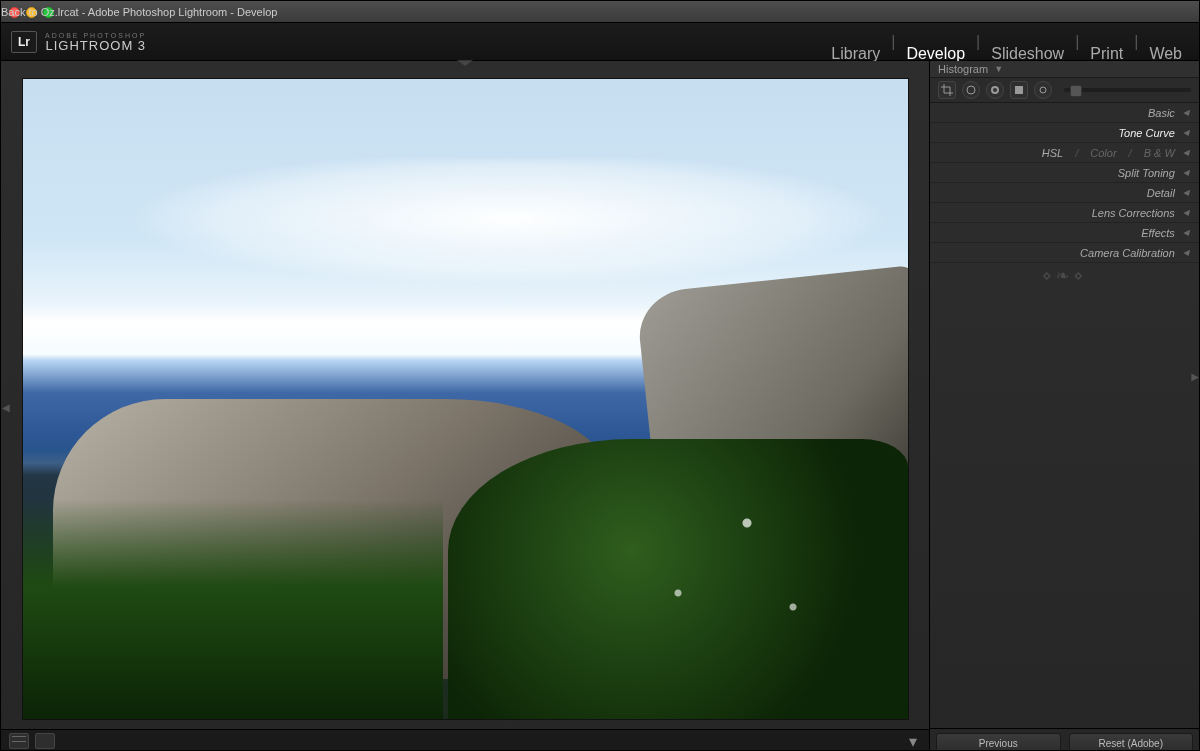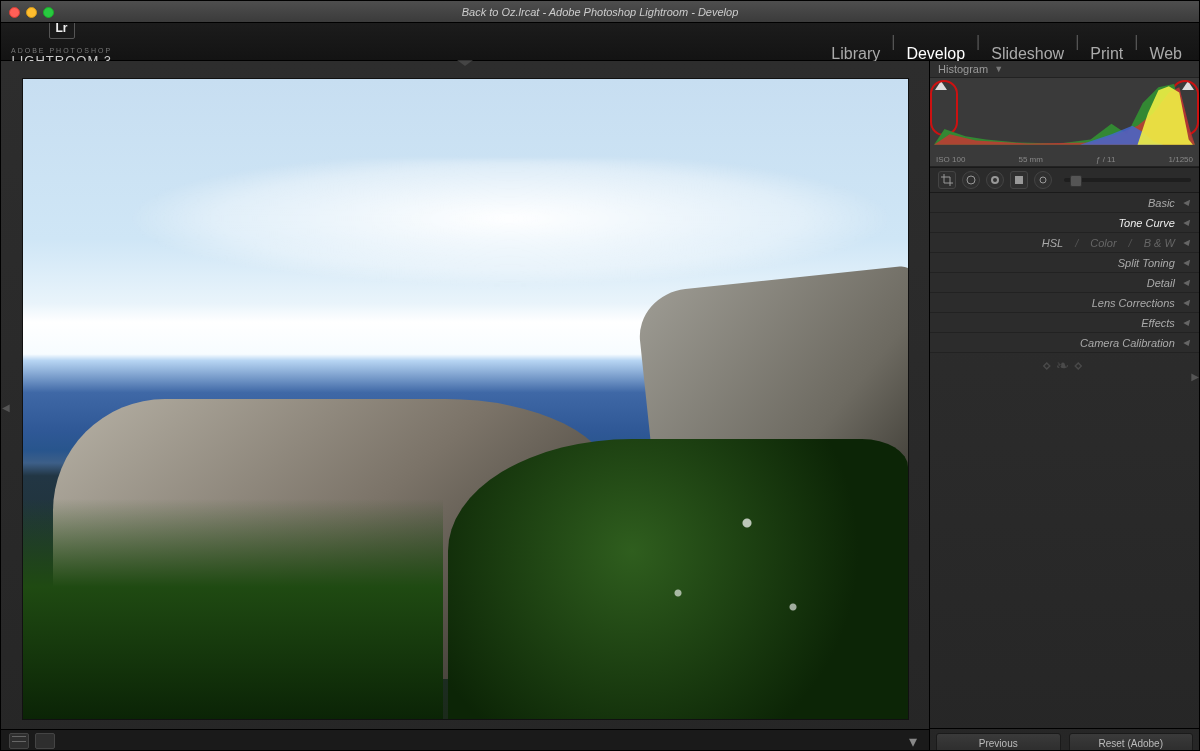--- a/index.html
+++ b/index.html
@@ -5,24 +5,24 @@
 * { margin:0; padding:0; box-sizing:border-box; font-family: "Helvetica Neue", Helvetica, Arial, sans-serif; -webkit-font-smoothing: antialiased; }
 html,body{ width:1200px; height:751px; overflow:hidden; }
 body{ background:#2b2b2b; color:#b0b0b0; border:1px solid #000; }
 
 .mac-titlebar{ height:22px; background:linear-gradient(#4e4e4e,#3a3a3a); display:flex; align-items:center; padding:0 8px; font-size:11px; color:#ccc; box-shadow:inset 0 -1px 0 #000; position:relative;}
 .traffic{display:flex;gap:6px;}
 .tl{width:11px;height:11px;border-radius:50%;}
 .tl.red{background:#ff5f57;border:1px solid #d43f36;}
 .tl.yel{background:#ffbd2e;border:1px solid #d49a1a;}
 .tl.grn{background:#28c940;border:1px solid #1aae29;}
-.titlebar-text{position:absolute;left:0;right:0;text-align:center;pointer-events:none;font-style:italic;}
+.titlebar-text{position:absolute;left:0;right:0;text-align:left;pointer-events:none;}
 
 .header{height:38px;background:linear-gradient(#1c1c1c,#131313);display:flex;align-items:center;justify-content:space-between;padding:0 14px 0 10px; border-bottom:1px solid #000;}
-.branding{display:flex;align-items:center;gap:8px;flex-direction:column;}
+.branding{display:flex;align-items:center;gap:8px;}
 .lr-logo{width:26px;height:22px;background:#1a1a1a;border:1px solid #555;color:#eee;font-weight:bold;display:flex;align-items:center;justify-content:center;font-size:12px;border-radius:2px;}
 .branding-text{display:flex;flex-direction:column;line-height:1;}
 .branding-text .small{font-size:7px;letter-spacing:2px;color:#777;}
 .branding-text .big{font-size:13px;color:#ccc;font-weight:300;letter-spacing:1px;text-align:right;}
 .modules{display:flex;gap:3px;align-items:center;font-size:16px;color:#aaa; font-family:Georgia,serif;}
 .modules .mod{cursor:pointer;padding:0 3px;margin-top:24px;}
 .modules .sep{color:#555;margin:0 5px;}
 .modules .mod.active{color:#fff;}
 
 .workspace{display:flex;height:calc(751px - 22px - 38px);}
@@ -135,38 +135,20 @@
     </div>
   </div>
 
   <div class="right-panel">
     <div class="side-arrow r">▶</div>
     <div class="panel-head">
       <span>Histogram</span>
       <span class="tri">▼</span>
     </div>
 
-    <div class="histogram">
-      <div class="clip-tri left"></div>
-      <div class="clip-tri right"></div>
-      <div class="ring left"></div>
-      <div class="ring right"></div>
-      <svg class="histo-svg" viewBox="0 0 250 60" preserveAspectRatio="none">
-        <polygon fill="#338833" points="0,60 10,45 30,52 50,55 80,58 120,59 150,55 170,40 185,50 200,20 215,5 230,2 240,40 250,60"></polygon>
-        <polygon fill="#cc3333" opacity=".8" points="0,60 15,50 40,56 90,59 150,58 175,50 195,42 210,30 225,10 235,5 245,45 250,60"></polygon>
-        <polygon fill="#4466cc" opacity=".85" points="140,60 170,50 190,42 200,48 210,57 220,60"></polygon>
-        <polygon fill="#eeee44" opacity=".9" points="195,60 205,30 215,8 225,4 235,10 244,55 248,60"></polygon>
-      </svg>
-      <div class="histo-meta">
-        <span>ISO 100</span>
-        <span>55 mm</span>
-        <span>ƒ / 11</span>
-        <span>1/1250</span>
-      </div>
-    </div>
 
     <div class="toolstrip">
       <div class="tool">
         <svg width="12" height="12" viewBox="0 0 12 12">
             <path d="M3 0v9h9M0 3h9v9" stroke="#999" fill="none"></path>
           </svg>
       </div>
       <div class="tool round">
         <svg width="10" height="10">
             <circle cx="5" cy="5" r="4" stroke="#999" fill="none"></circle>

